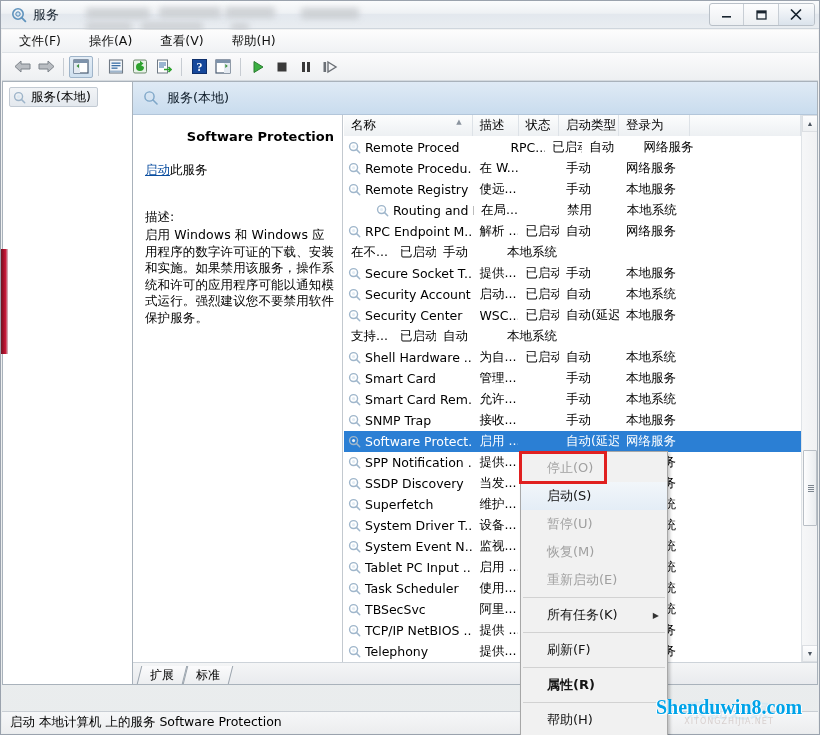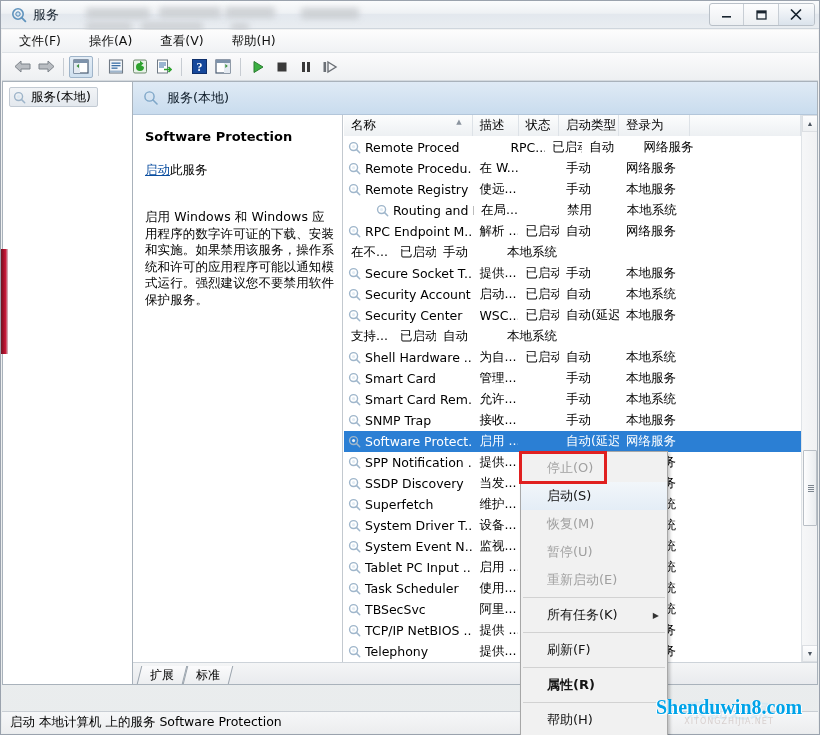--- a/index.html
+++ b/index.html
@@ -90,21 +90,21 @@
   }
   #pane-header .lbl { font-size:13px; color:#0d1b28; font-family:"DejaVu Sans","Liberation Sans",sans-serif; }
 
   
   #details {
     position:absolute; left:0; top:33px; width:210px; bottom:22px;
     background:#fff; border-right:1px solid #c3c9cf; padding:10px 8px 0 12px;
     overflow:hidden;
   }
   #details .svc-title { font-weight:bold; font-size:13px; font-family:"DejaVu Sans","Liberation Sans",sans-serif;
-                        margin-top:4px; margin-bottom:18px; }
+                        margin-top:4px; margin-bottom:18px;text-align:right; }
   #details .action-line { font-size:12.5px; font-family:"DejaVu Sans","Liberation Sans",sans-serif; margin-bottom:30px; }
   #details .action-line a { color:#0d4fa0; text-decoration:underline; cursor:pointer; }
   #details .desc-label { font-size:12.5px; font-family:"DejaVu Sans","Liberation Sans",sans-serif; margin-bottom:1px; }
   #details .desc-body { font-size:12.5px; line-height:16.5px; font-family:"DejaVu Sans","Liberation Sans",sans-serif;
                         letter-spacing:.1px; }
 
   
   #listview {
     position:absolute; left:211px; top:33px; right:0; bottom:22px; background:#fff; overflow:hidden;
   }
@@ -346,20 +346,21 @@
           <path d="M10 10 L14 14" stroke="#7ea6c8" stroke-width="1.6" stroke-linecap="round"></path>
         </svg>
         <span class="lbl">服务(本地)</span>
       </div>
 
       <div id="details">
         <div class="svc-title">Software Protection</div>
         <div class="action-line">
           <a>启动</a><span>此服务</span>
         </div>
+        <div class="desc-label">描述:</div>
         <div class="desc-body">启用 Windows 和 Windows 应用程序的数字许可证的下载、安装和实施。如果禁用该服务，操作系统和许可的应用程序可能以通知模式运行。强烈建议您不要禁用软件保护服务。</div>
       </div>
 
       <div id="listview">
         <div id="list-head">
             <div class="hcell sorted" style="width: 138px;">
               <span>名称</span>
             </div>
             <div class="hcell" style="width: 49px;">
               <span>描述</span>
@@ -965,24 +966,24 @@
   </div>
 
   <div id="ctxmenu">
       <div class="mi disabled">
         <span>停止(O)</span>
       </div>
       <div class="mi hover">
         <span>启动(S)</span>
       </div>
       <div class="mi disabled">
+        <span>暂停(U)</span>
+      </div>
+      <div class="mi disabled">
         <span>恢复(M)</span>
-      </div>
-      <div class="mi disabled">
-        <span>暂停(U)</span>
       </div>
       <div class="mi disabled">
         <span>重新启动(E)</span>
       </div>
       <div class="sep"></div>
       <div class="mi">
         <span>所有任务(K)</span>
         <span class="arrow">▶</span>
       </div>
       <div class="sep"></div>

